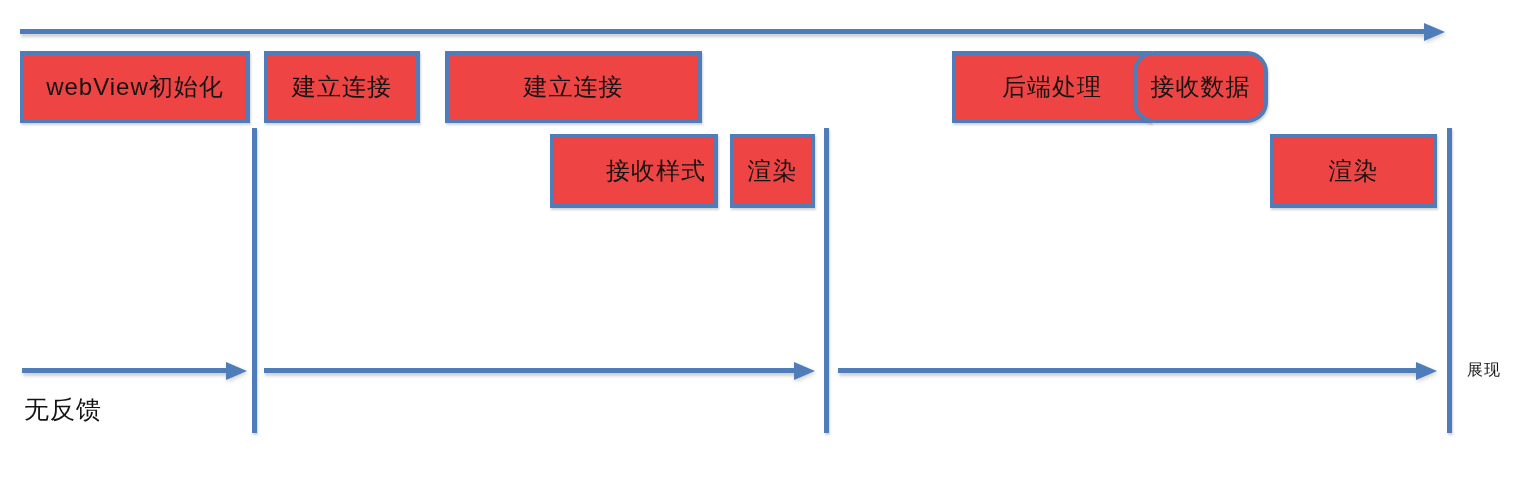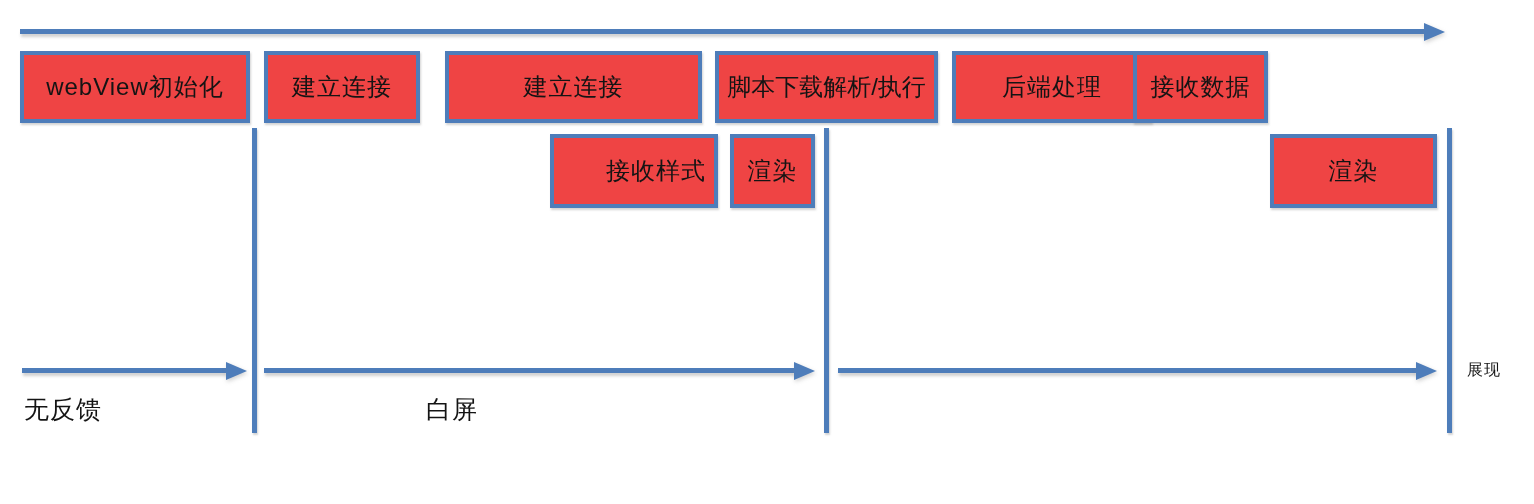--- a/index.html
+++ b/index.html
@@ -31,21 +31,21 @@
     white-space: nowrap;
   }
   .row1 { top: 51px; height: 72px; }
   .row2 { top: 134px; height: 74px; }
 
   .b1 { left: 20px;   width: 230px; }
   .b2 { left: 264px;  width: 156px; }
   .b3 { left: 445px;  width: 257px; }
   .b4 { left: 715px;  width: 223px; letter-spacing: 0; }
   .b5 { left: 952px;  width: 200px; }
-  .b6 { left: 1133px; width: 135px; }
+  .b6 { left: 1133px; width: 135px; border-radius: 21px; }
 
   .s1 { left: 550px;  width: 168px; padding-left: 44px; }
   .s2 { left: 730px;  width: 85px;  }
   .s3 { left: 1270px; width: 167px; }
 
   
   .vline {
     position: absolute;
     top: 128px;
     width: 5px;
@@ -116,23 +116,20 @@
 
   <div class="box row1 b1">
     <span>webView初始化</span>
   </div>
   <div class="box row1 b2">
     <span>建立连接</span>
   </div>
   <div class="box row1 b3">
     <span>建立连接</span>
   </div>
-  <div class="box row1 b4">
-    <span>脚本下载解析/执行</span>
-  </div>
   <div class="box row1 b5">
     <span>后端处理</span>
   </div>
   <div class="box row1 b6">
     <span>接收数据</span>
   </div>
 
   <div class="box row2 s1">
     <span>接收样式</span>
   </div>
@@ -148,17 +145,16 @@
   <div class="vline v3"></div>
 
   <div class="aline a1-line"></div>
   <div class="ahead a1-head"></div>
   <div class="aline a2-line"></div>
   <div class="ahead a2-head"></div>
   <div class="aline a3-line"></div>
   <div class="ahead a3-head"></div>
 
   <div class="phase-label p1">无反馈</div>
-  <div class="phase-label p2">白屏</div>
 
   <div class="end-label">展现</div>
 
 </div>
 
 </body></html>

